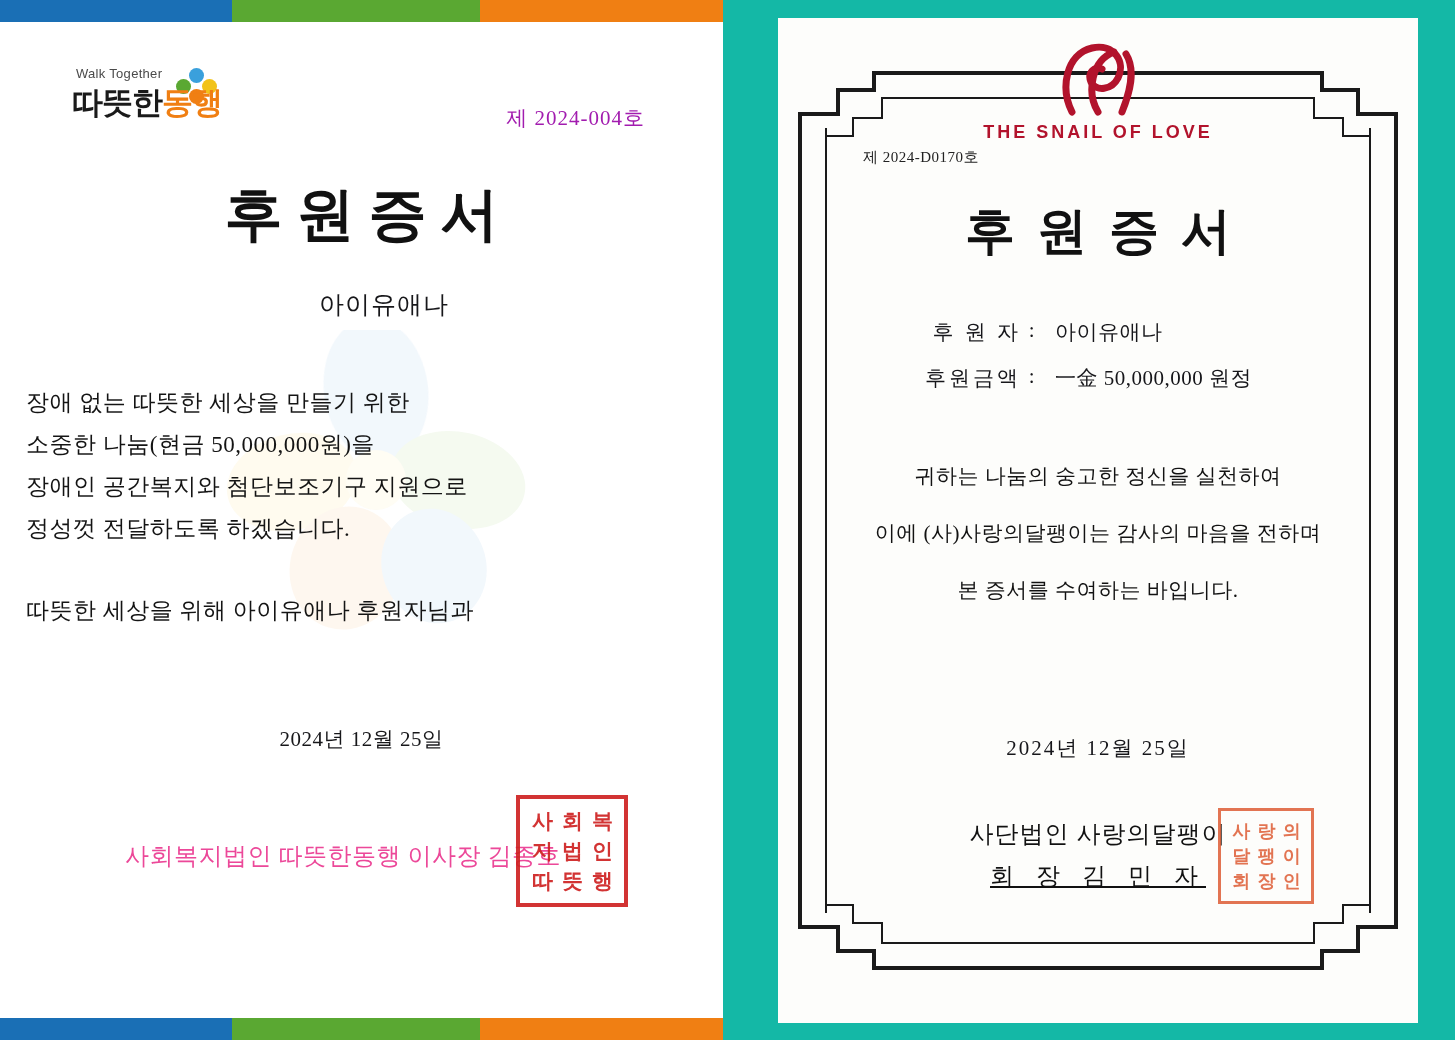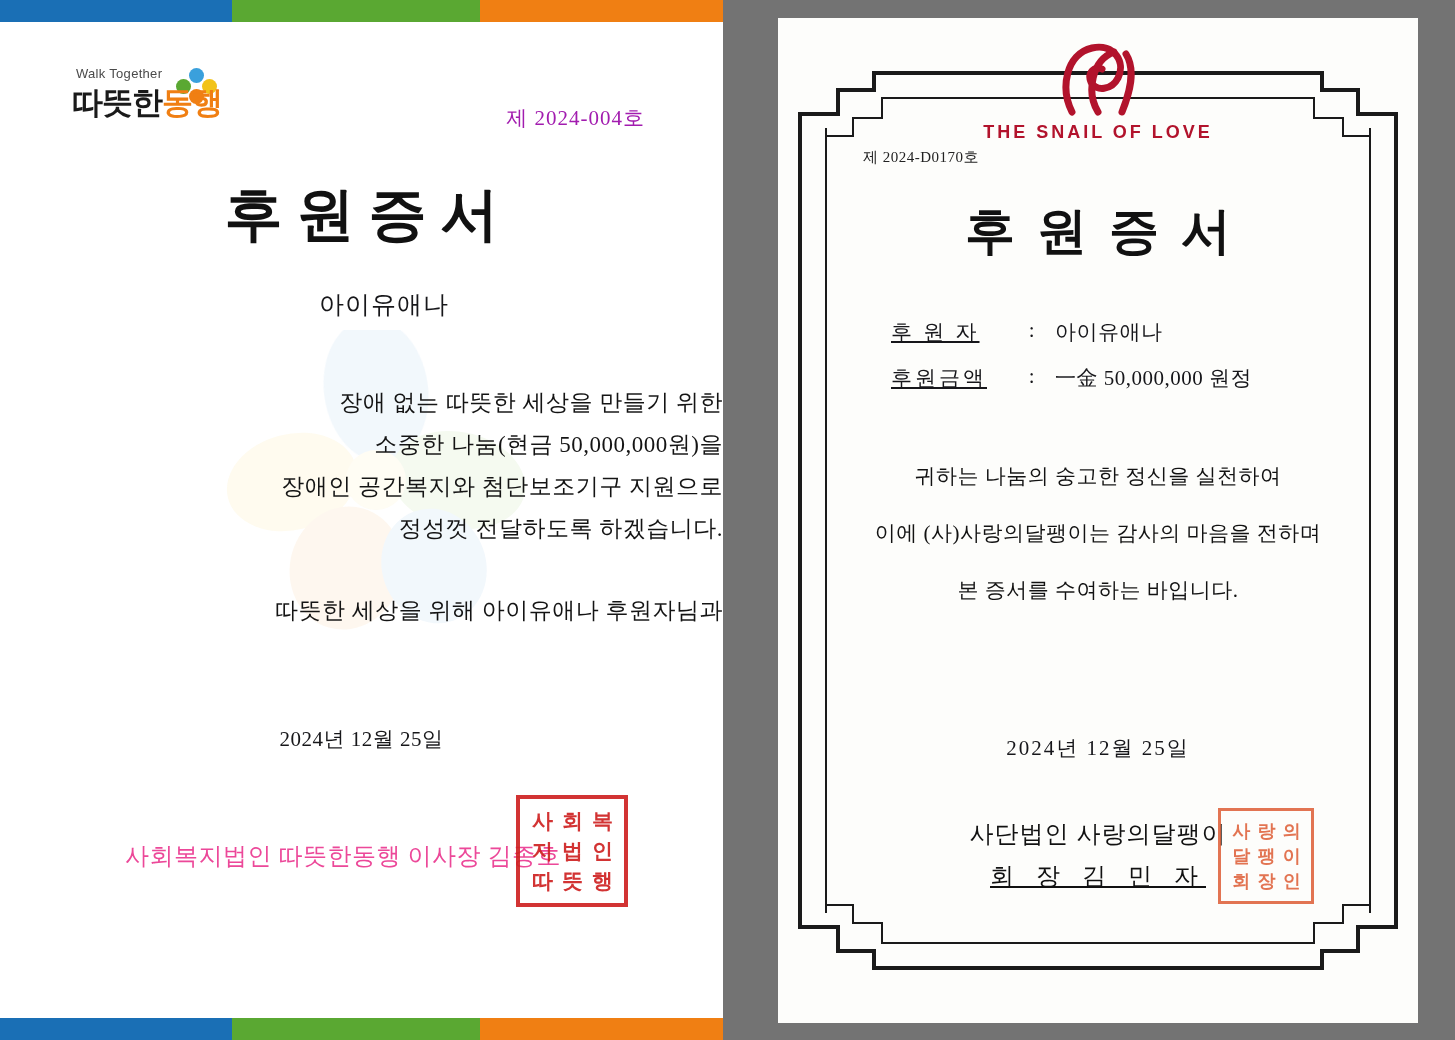--- a/index.html
+++ b/index.html
@@ -123,25 +123,26 @@
     letter-spacing: 1px;
     padding-left: 45px;
     box-sizing: border-box;
   }
 
   .body-left {
     position: absolute;
     top: 382px;
     left: 0;
     width: 723px;
-    text-align: right;
+    text-align: left;
     font-size: 23px;
     line-height: 42px;
     color: #141414;
     letter-spacing: 0.5px;
+    padding-left: 26px;
   }
   .body-left .para2 { margin-top: 40px; }
   .date-left {
     position: absolute;
     top: 725px;
     left: 0;
     width: 723px;
     text-align: center;
     font-size: 21px;
     color: #17171a;
@@ -195,21 +196,21 @@
     font-size: 21px;
     font-weight: bold;
     letter-spacing: -1px;
   }
 
   
   .cert-right-wrap {
     position: relative;
     flex: 1 1 auto;
     height: 1040px;
-    background: #737373;
+    background: #14b8a6;
   }
   .cert-right {
     position: absolute;
     left: 55px;
     top: 18px;
     width: 640px;
     height: 1005px;
     background: #fdfdfb;
   }
   
@@ -264,22 +265,22 @@
     color: #16161a;
   }
   .field-row {
     display: flex;
     justify-content: center;
     margin-bottom: 18px;
     letter-spacing: .5px;
   }
   .field-label {
     width: 130px;
+    text-align: right;
     letter-spacing: 3px;
-    text-decoration: underline;
   }
   .field-colon { width: 22px; text-align: center; }
   .field-value { width: 250px; text-align: left; padding-left: 12px; }
 
   .body-right {
     position: absolute;
     top: 430px;
     left: 0;
     width: 640px;
     text-align: center;

